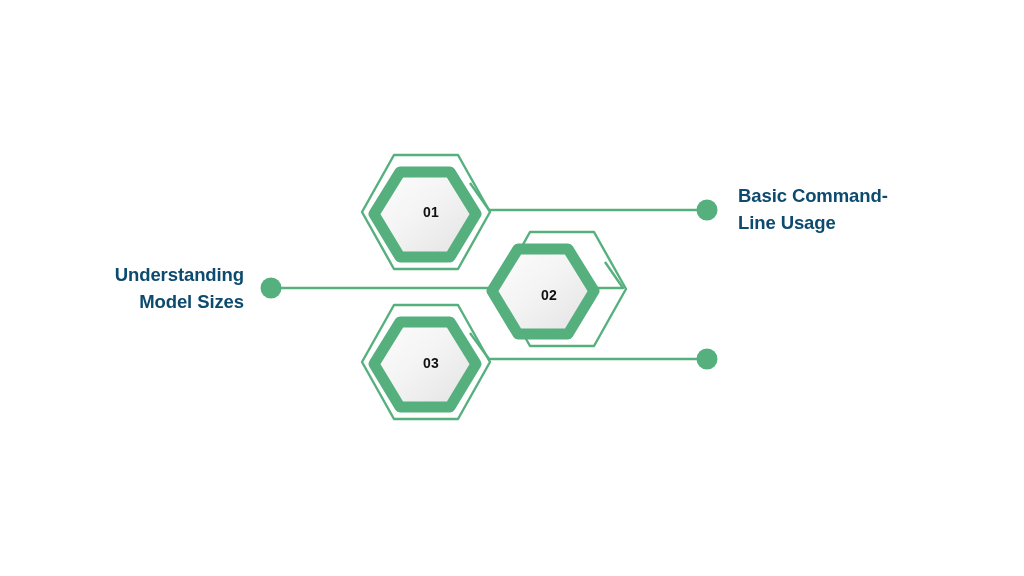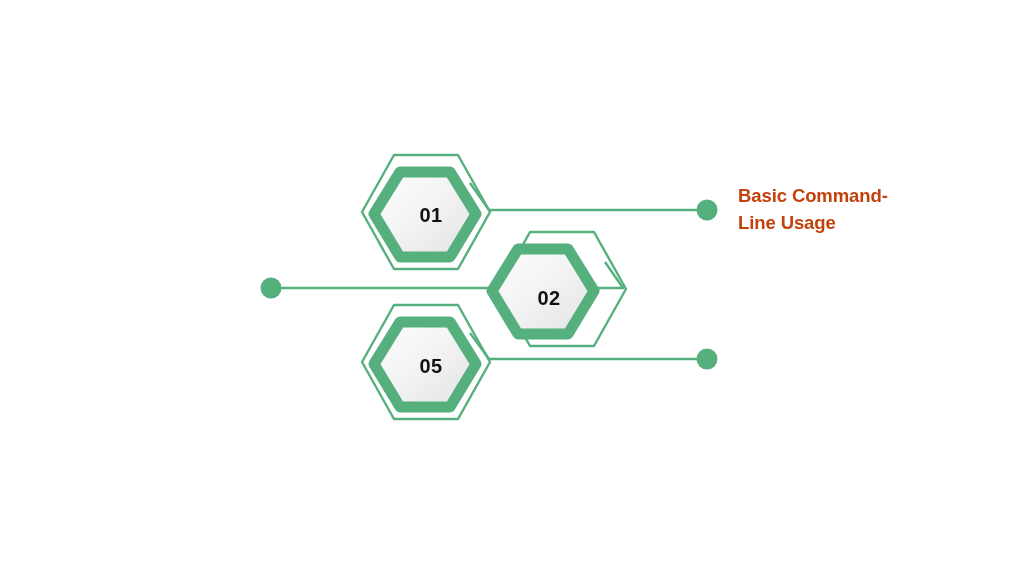--- a/index.html
+++ b/index.html
@@ -23,34 +23,34 @@
     position: absolute;
     left: 0;
     top: 0;
     width: 1024px;
     height: 576px;
   }
   .hex-number {
     position: absolute;
     font-family: "Liberation Sans", sans-serif;
     font-weight: bold;
-    font-size: 20px;
+    font-size: 14px;
     color: #111111;
     letter-spacing: 0.3px;
     text-align: center;
     line-height: 1;
     user-select: none;
   }
   .label {
     position: absolute;
     font-family: "Liberation Sans", sans-serif;
     font-weight: bold;
     font-size: 18.5px;
     line-height: 27px;
-    color: #c2410c;
+    color: #0c4a6e;
     letter-spacing: -0.1px;
     white-space: pre-line;
   }
   .label-left {
     text-align: right;
   }
   .label-right {
     text-align: left;
   }
   #label-1 { left: 738px; top: 182px; width: 250px; }
@@ -90,18 +90,20 @@
     <polygon points="394,305 458,305 490,362 458,419 394,419 362,362" fill="none" stroke="#55B07E" stroke-width="2.4" stroke-linejoin="round"></polygon>
     <polygon points="400,322 450,322 476,364 450,407 400,407 374,364" fill="url(#hexGrad)" stroke="#55B07E" stroke-width="11" stroke-linejoin="round"></polygon>
 
     <circle cx="707" cy="210" r="10.5" fill="#55B07E"></circle>
     <circle cx="271" cy="288" r="10.5" fill="#55B07E"></circle>
     <circle cx="707" cy="359" r="10.5" fill="#55B07E"></circle>
   </svg>
 
   <div class="hex-number" id="num-1">01</div>
   <div class="hex-number" id="num-2">02</div>
-  <div class="hex-number" id="num-3">05</div>
+  <div class="hex-number" id="num-3">03</div>
 
   <div class="label label-right" id="label-1">Basic Command-
 Line Usage</div>
+  <div class="label label-left" id="label-2">Understanding
+Model Sizes</div>
 
 </div>
 
 </body></html>

